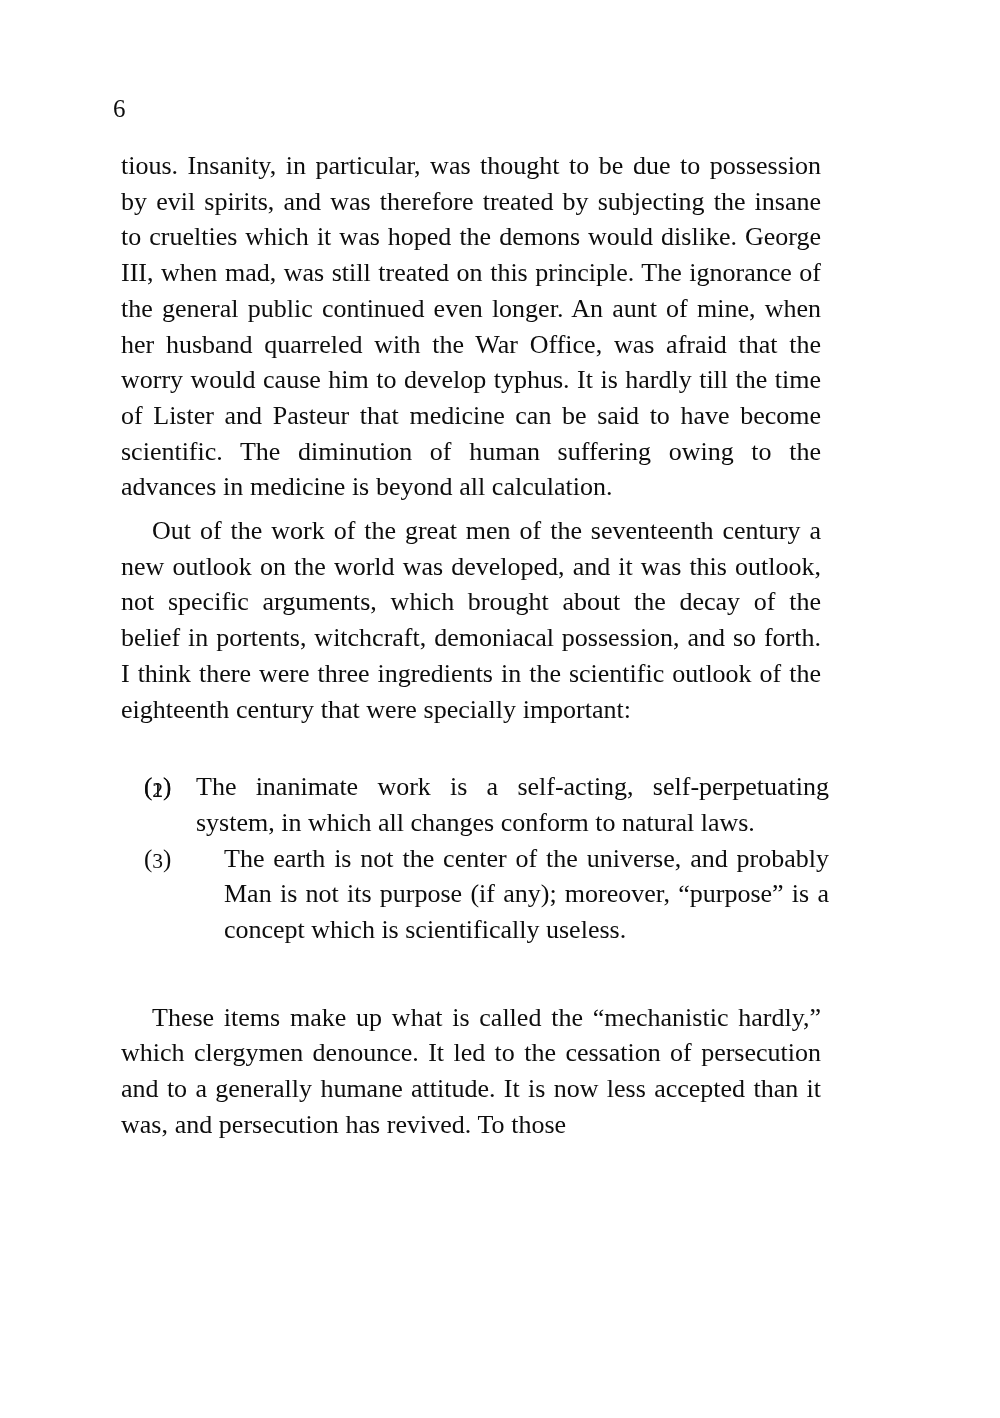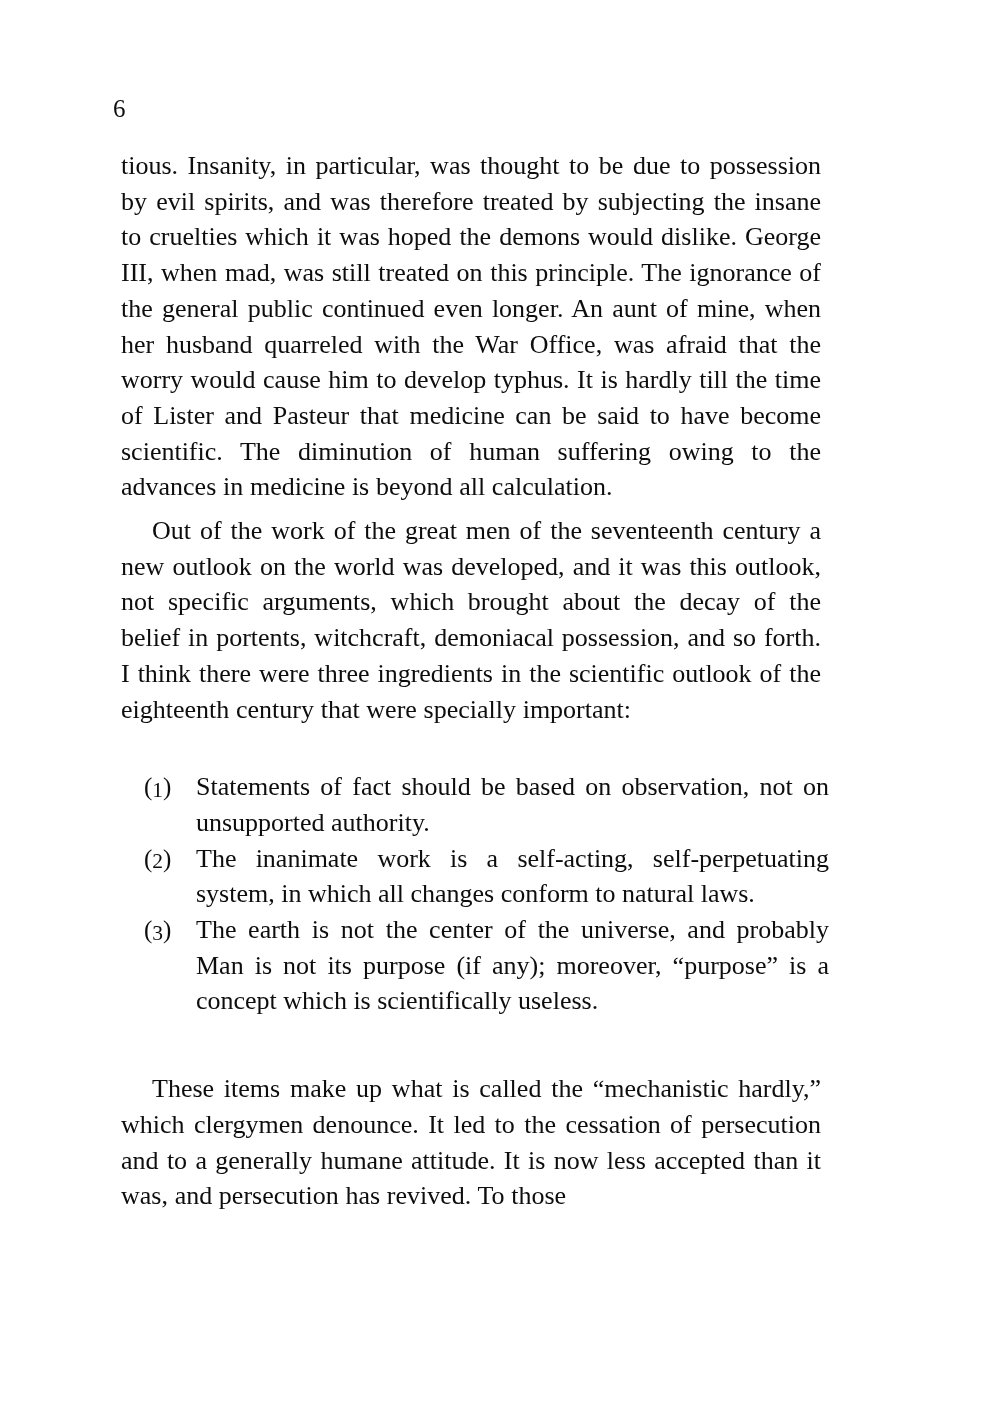--- a/index.html
+++ b/index.html
@@ -103,42 +103,41 @@
     position: relative;
     top: 1.5px;
   }
   .numbered-list li .item-text {
     display: block;
     text-align: justify;
     text-align-last: left;
   }
 
   
-  .numbered-list li.full-justify .item-text { text-align-last: left; }
+  .numbered-list li.full-justify .item-text { text-align-last: left; margin-left: 28px; }
 </style>
 </head>
 <body>
 
 <div class="page">
   <div class="text-block">
 
     <div class="running-head">
       <span class="folio">6</span>
     </div>
 
     <p class="body no-indent">tious. Insanity, in particular, was thought to be due to possession by evil spirits, and was therefore treated by subjecting the insane to cruelties which it was hoped the demons would dislike. George III, when mad, was still treated on this principle. The ignorance of the general public continued even longer. An aunt of mine, when her husband quarreled with the War Office, was afraid that the worry would cause him to develop typhus. It is hardly till the time of Lister and Pasteur that medicine can be said to have become scientific. The diminution of human suffering owing to the advances in medicine is beyond all calculation.</p>
 
     <p class="body indent">Out of the work of the great men of the seventeenth century a new outlook on the world was developed, and it was this outlook, not specific arguments, which brought about the decay of the belief in portents, witchcraft, demoniacal possession, and so forth. I think there were three ingredients in the scientific outlook of the eighteenth century that were specially important:</p>
 
     <div class="list-spacer-top"></div>
 
     <ol class="numbered-list">
       <li>
         <span class="marker"><span>(</span><span class="digit">1</span><span>)</span></span>
-        <span class="item-text">Statements of fact should be based on observation, not on unsupported authority.</span>
       </li>
       <li>
         <span class="marker"><span>(</span><span class="digit">2</span><span>)</span></span>
         <span class="item-text">The inanimate work is a self-acting, self-perpetuating system, in which all changes conform to natural laws.</span>
       </li>
       <li class="full-justify">
         <span class="marker"><span>(</span><span class="digit">3</span><span>)</span></span>
         <span class="item-text">The earth is not the center of the universe, and probably Man is not its purpose (if any); moreover, “purpose” is a concept which is scientifically useless.</span>
       </li>
     </ol>

